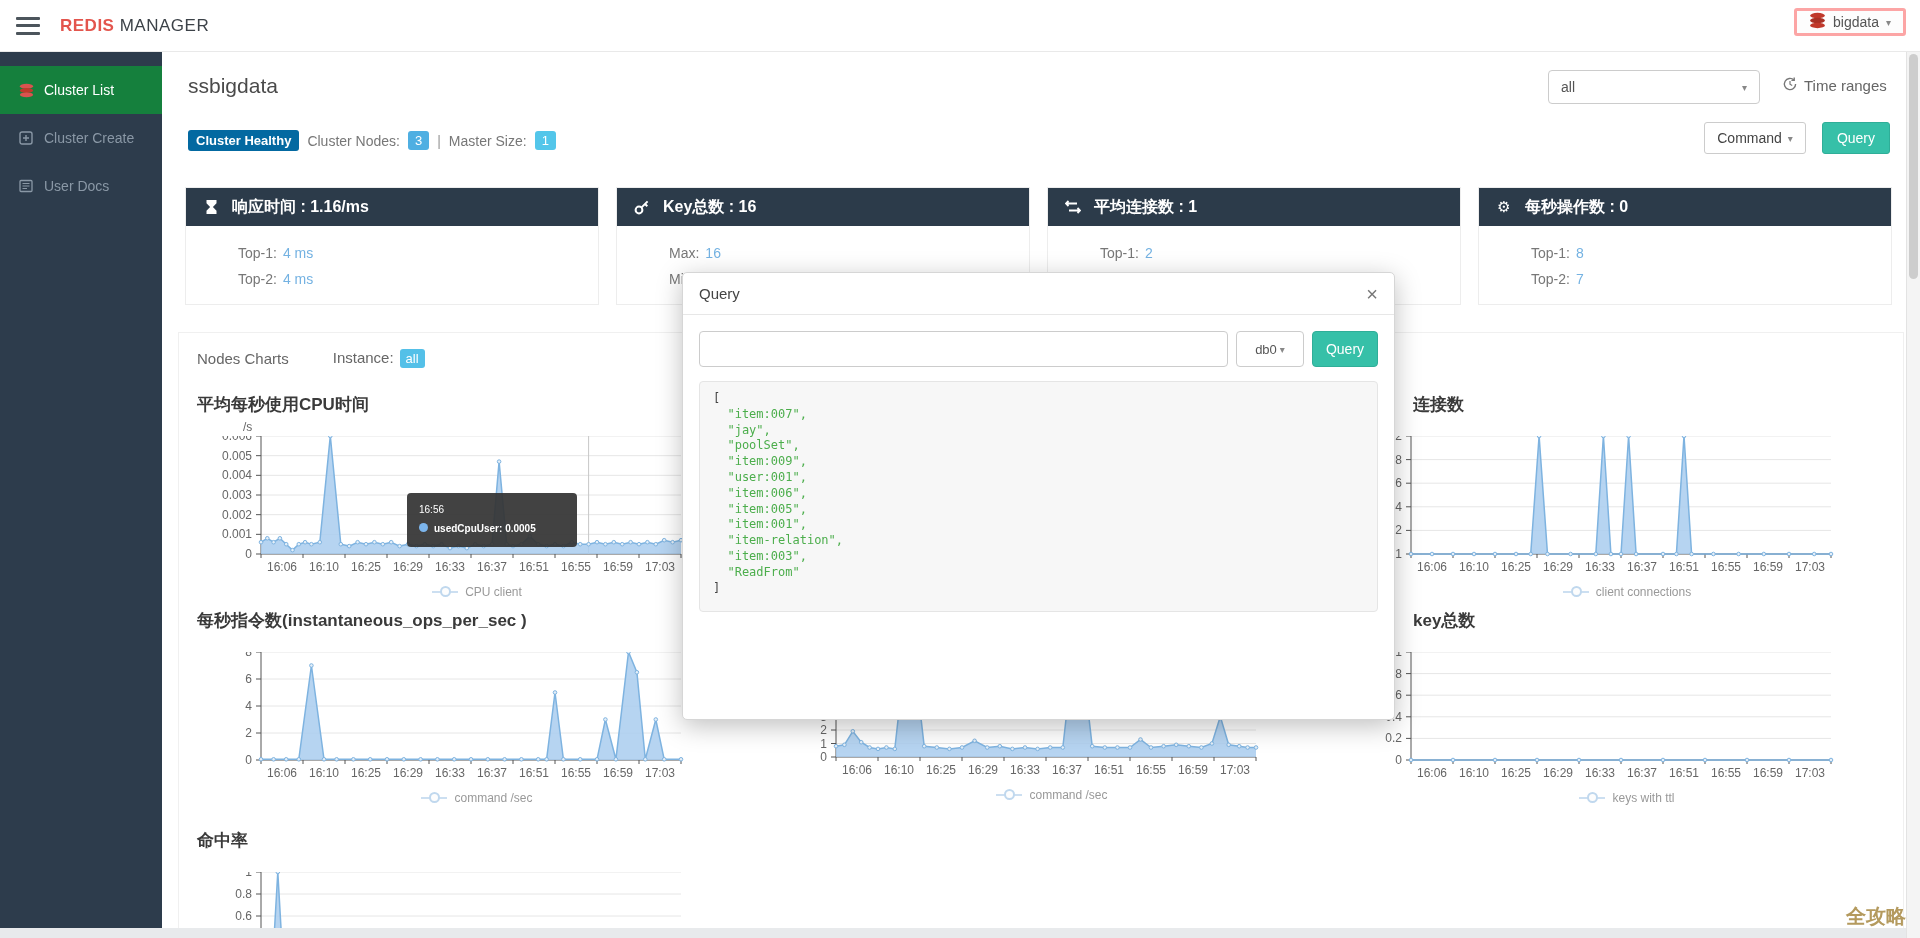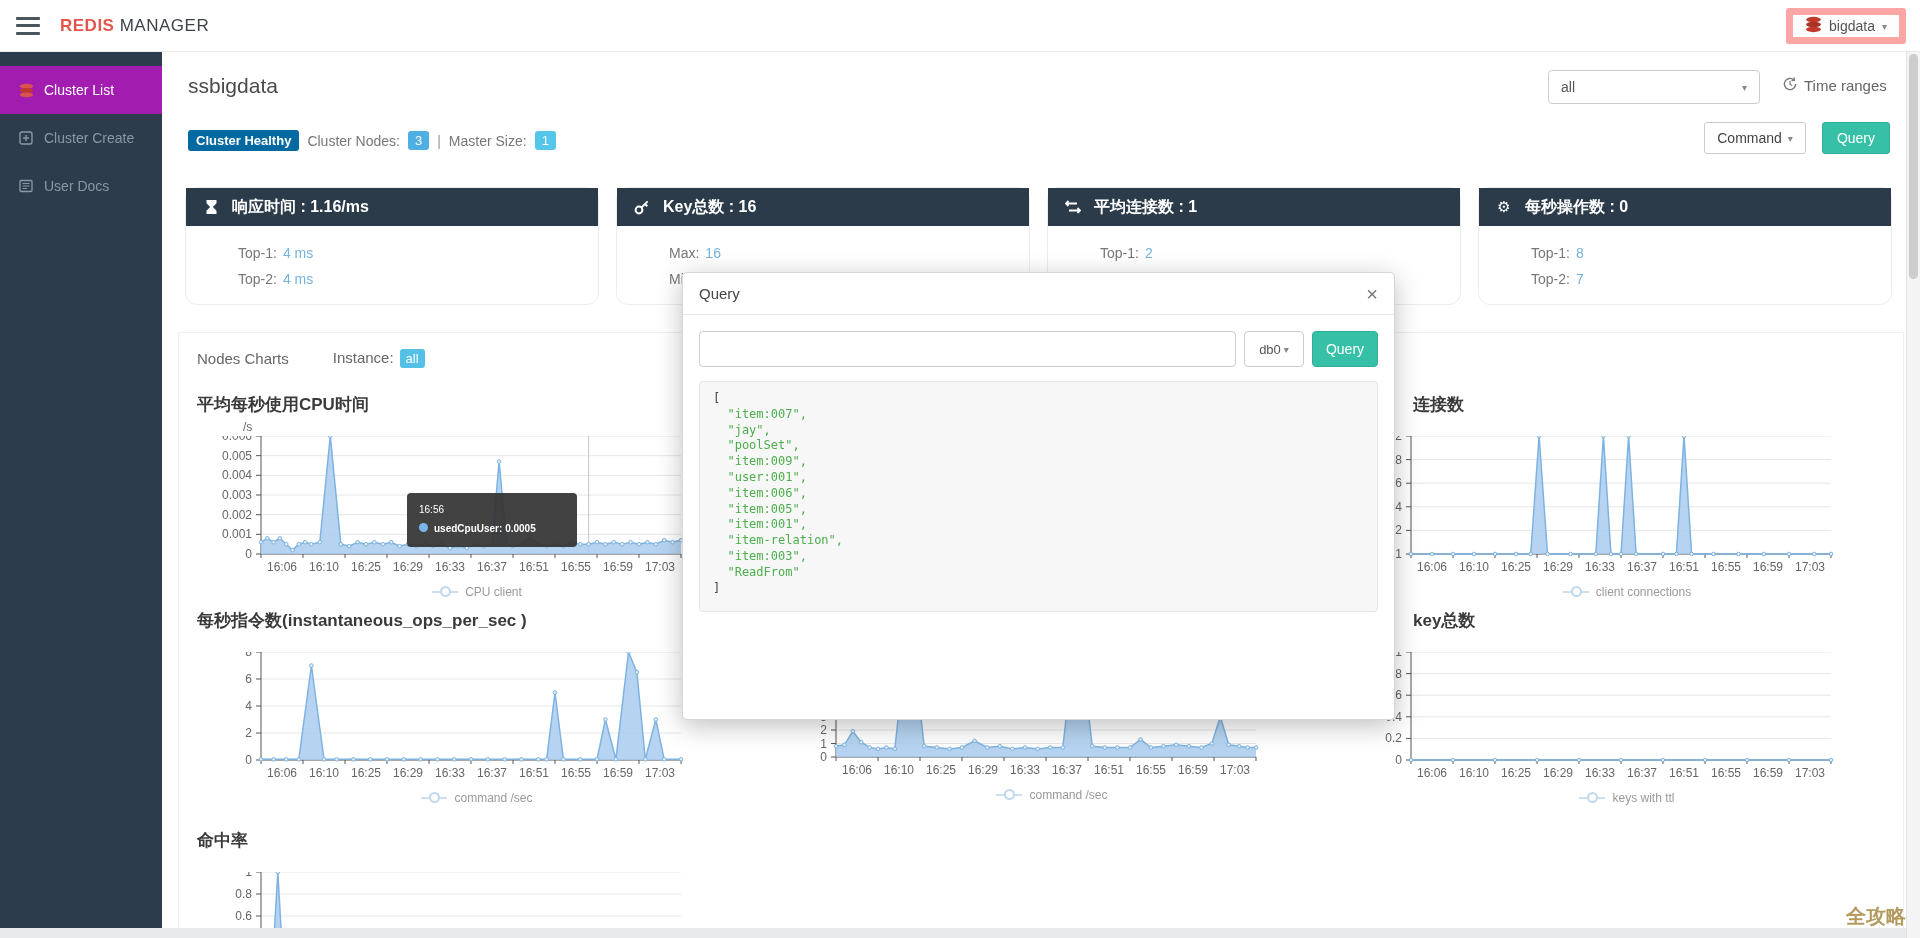--- a/index.html
+++ b/index.html
@@ -4,44 +4,44 @@
 <style>
   *{box-sizing:border-box;margin:0;padding:0}
   html,body{width:1920px;height:938px;overflow:hidden;font-family:"Liberation Sans","DejaVu Sans",sans-serif;background:#fff;position:relative}
   
   .navbar{position:absolute;left:0;top:0;width:1920px;height:52px;background:#fff;border-bottom:1px solid #e9e9e9;z-index:40;display:flex;align-items:center}
   .hamburger{width:24px;height:18px;margin-left:16px;display:flex;flex-direction:column;justify-content:space-between;cursor:pointer}
   .hamburger i{display:block;height:3px;background:#4c555c;border-radius:1px}
   .brand{margin-left:20px;font-size:17px;letter-spacing:.5px}
   .brand-red{color:#e3554d;font-weight:bold}
   .brand-dark{color:#3c4248}
-  .user-btn{position:absolute;right:14px;top:8px;height:36px;padding:0 12px;background:#fdfdfd;border:7px solid #fca5a5;border-radius:3px;display:flex;align-items:center;gap:7px;font-size:14px;color:#555;cursor:pointer}
+  .user-btn{position:absolute;right:14px;top:8px;height:28px;padding:0 12px;background:#fdfdfd;border:3px solid #fca5a5;border-radius:3px;display:flex;align-items:center;gap:7px;font-size:14px;color:#555;cursor:pointer}
   .caret{font-size:10px;color:#888}
   
   .sidebar{position:absolute;left:0;top:52px;width:162px;bottom:10px;background:#2d3c4c;z-index:30;padding-top:14px}
   .side-item{height:48px;display:flex;align-items:center;gap:10px;padding-left:18px;font-size:14px;color:#8a98a6;cursor:pointer}
-  .side-item.active{background:#a21caf;color:#fff}
+  .side-item.active{background:#15803d;color:#fff}
   .side-icon{width:16px;height:16px;display:inline-flex;align-items:center;justify-content:center;color:#8a98a6;font-size:13px}
   
   .main{position:absolute;left:162px;top:52px;right:0;bottom:0;background:#fff}
   .page-title{position:absolute;left:26px;top:22px;font-size:21px;color:#4a4a4a}
   .select-box{position:absolute;left:1386px;top:18px;width:212px;height:34px;border:1px solid #ccc;border-radius:4px;background:#fff;display:flex;align-items:center;justify-content:space-between;padding:0 12px;font-size:14px;color:#555;cursor:pointer}
   .time-ranges{position:absolute;left:1620px;top:24px;display:flex;align-items:center;gap:6px;font-size:15px;color:#666;cursor:pointer}
   .badge-row{position:absolute;left:26px;top:78px;display:flex;align-items:center;gap:8px;font-size:14px;color:#777}
   .badge{border-radius:3px;color:#fff;padding:3px 8px;font-size:13px}
   .badge-teal{background:#0369a1;font-weight:bold}
   .badge-blue{background:#4fafe2;padding:2px 7px}
   .badge-cyan{background:#53c6ea;padding:2px 7px}
   .sep{color:#999}
   .cmd-row{position:absolute;right:30px;top:70px;display:flex;gap:16px}
   .btn-white{height:32px;padding:0 12px;background:#fff;border:1px solid #ccc;border-radius:3px;font-size:14px;color:#444;display:flex;align-items:center;gap:6px;cursor:pointer}
   .btn-teal{height:32px;padding:0 14px;background:#36c0a8;border:1px solid #2fae98;border-radius:3px;font-size:14px;color:#fff;display:flex;align-items:center;cursor:pointer}
   
   .cards{position:absolute;left:23px;top:135px;right:28px;display:flex;gap:17px}
-  .card{flex:1;border:1px solid #ededed;border-radius:12px;background:#fff}
+  .card{flex:1;border:1px solid #ededed;border-radius:0;background:#fff}
   .card-head{height:38px;background:#2c3b4a;color:#fff;display:flex;align-items:center;gap:12px;padding-left:16px;font-size:16px;font-weight:bold}
   .card-icon{width:18px;height:18px;display:inline-flex;align-items:center;justify-content:center;font-size:15px;color:#fff}
   .card-body{padding:14px 0 12px 52px;font-size:14px;color:#777}
   .card-line{line-height:26px}
   .card-line .val{color:#74b2e2;margin-left:6px}
   
   .section{position:absolute;left:16px;top:280px;right:16px;bottom:2px;border:1px solid #f0f0f0;background:#fff}
   .detail-head{position:absolute;left:18px;top:16px;display:flex;align-items:center;gap:44px;font-size:15px;color:#666}
   .inst{display:flex;gap:6px}
   .badge-all{background:#54c0e8;color:#fff;border-radius:3px;padding:2px 6px;font-size:13px;cursor:pointer}
@@ -59,21 +59,21 @@
   .tooltip{position:absolute;left:228px;top:100px;width:170px;background:rgba(52,52,52,.93);border-radius:4px;color:#fff;padding:7px 12px 9px;font-size:10px;z-index:20;line-height:19px}
   .tooltip .dot{width:9px;height:9px;border-radius:50%;background:#7cb5ec;display:inline-block;margin-right:6px}
   .tooltip b{font-weight:bold}
   
   .modal{position:absolute;left:682px;top:272px;width:713px;height:448px;background:#fff;border:1px solid #d6d6d6;border-radius:5px;box-shadow:0 6px 26px rgba(0,0,0,.25);z-index:50}
   .modal-head{height:42px;border-bottom:1px solid #e7e7e7;display:flex;align-items:center;justify-content:space-between;padding:0 16px;font-size:15px;color:#444}
   .modal-close{font-size:20px;color:#777;cursor:pointer;line-height:1}
   .modal-body{padding:16px}
   .query-row{display:flex;gap:8px}
   .query-input{flex:1;height:36px;border:1px solid #ccc;border-radius:4px;padding:0 10px;font-size:14px;color:#333;outline:none}
-  .db-btn{height:36px;width:60px;background:#fff;border:1px solid #ccc;border-radius:4px;font-size:13px;color:#555;display:flex;align-items:center;justify-content:center;gap:3px;cursor:pointer}
+  .db-btn{height:36px;width:68px;background:#fff;border:1px solid #ccc;border-radius:4px;font-size:13px;color:#555;display:flex;align-items:center;justify-content:center;gap:3px;cursor:pointer}
   .query-btn{height:36px;width:66px;background:#36c0a8;border:1px solid #2fae98;border-radius:4px;color:#fff;font-size:14px;display:flex;align-items:center;justify-content:center;cursor:pointer}
   .result-box{margin-top:14px;height:231px;background:#f7f7f7;border:1px solid #e5e5e5;border-radius:4px;padding:9px 13px;font-family:"DejaVu Sans Mono","Liberation Mono",monospace;font-size:12px;line-height:15.8px;color:#444;white-space:pre;overflow:hidden}
   .json-str{color:#4cae4c}
   
   .footer{position:absolute;left:0;bottom:0;width:1920px;height:10px;background:#e8eaec;z-index:55}
   .scrollbar{position:absolute;right:0;top:52px;width:14px;bottom:0;background:#f4f4f4;border-left:1px solid #e3e3e3;z-index:70}
   .scroll-thumb{position:absolute;left:2px;top:2px;width:9px;height:225px;background:#cdcdcd;border-radius:5px}
   .watermark{position:absolute;right:14px;bottom:8px;z-index:80;font-size:20px;font-weight:bold;color:#b49a5e;text-shadow:0 1px 1px rgba(255,255,255,.7)}
   svg text{font-family:"Liberation Sans","DejaVu Sans",sans-serif}
 </style>

